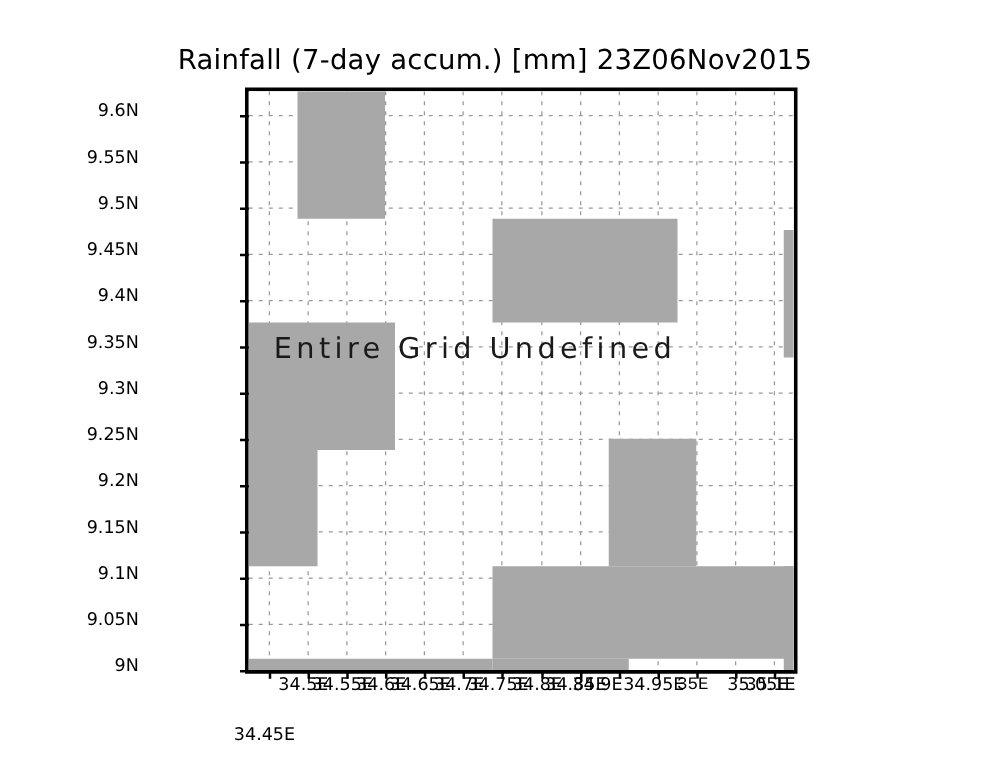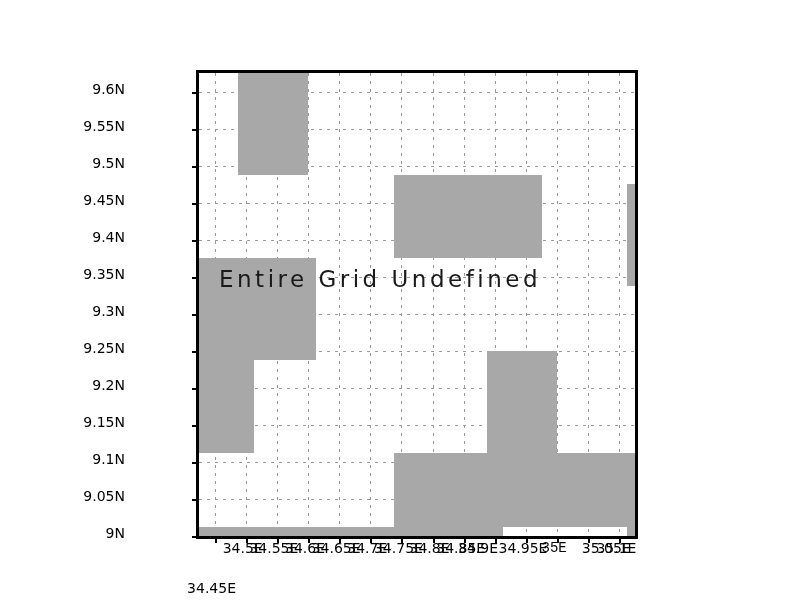--- a/index.html
+++ b/index.html
@@ -110,21 +110,21 @@
   }
   .tick-x {
     position: absolute;
     bottom: -7px;
     width: 2px;
     height: 7px;
     background: #000000;
   }
   #ylabels {
     position: absolute;
-    left: 16px; top: 70px;
+    left: 2px; top: 70px;
     width: 712px;
     height: 463px;
     pointer-events: none;
   }
   #ylabels .ylab {
     position: absolute;
     right: 603px;
     transform: translateY(-50%);
     font-size: 14px;
     color: #000000;
@@ -169,20 +169,21 @@
     font-family: "DejaVu Sans", sans-serif;
   }
   #cb-label-hi { top: 24px; }
   #cb-label-lo { top: 62px; }
 </style>
 </head>
 <body>
 
 <div id="root">
 
+  <div id="plot-title">Rainfall (7-day accum.) [mm] 23Z06Nov2015</div>
 
   <div id="plot-frame">
     <div id="plot-canvas">
       <div id="grid-layer">
           <div class="gl-v" style="left: 15.5714px;"></div>
           <div class="gl-v" style="left: 46.7143px;"></div>
           <div class="gl-v" style="left: 77.8571px;"></div>
           <div class="gl-v" style="left: 109px;"></div>
           <div class="gl-v" style="left: 140.143px;"></div>
           <div class="gl-v" style="left: 171.286px;"></div>

